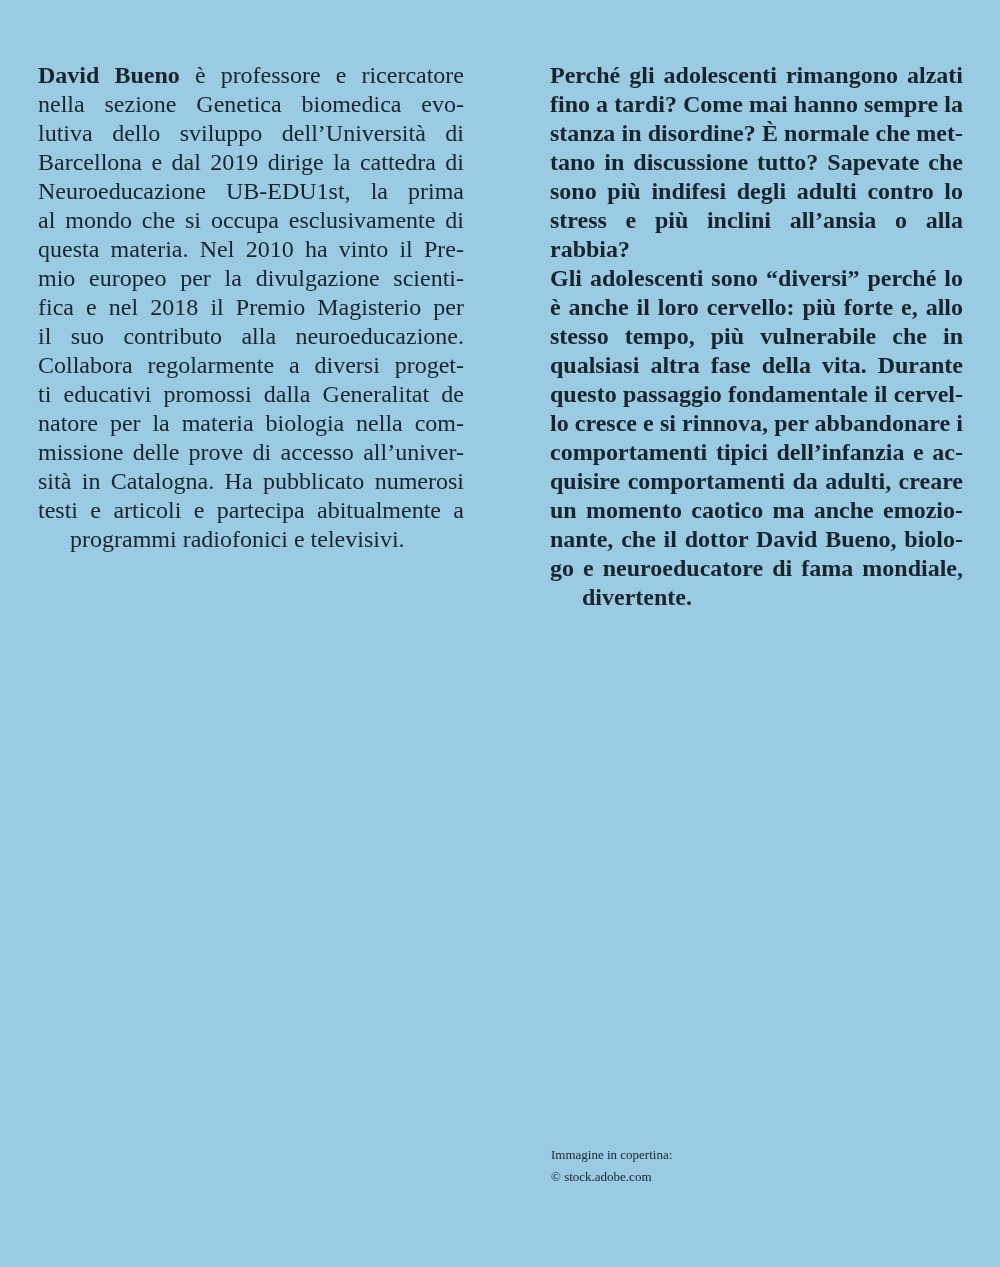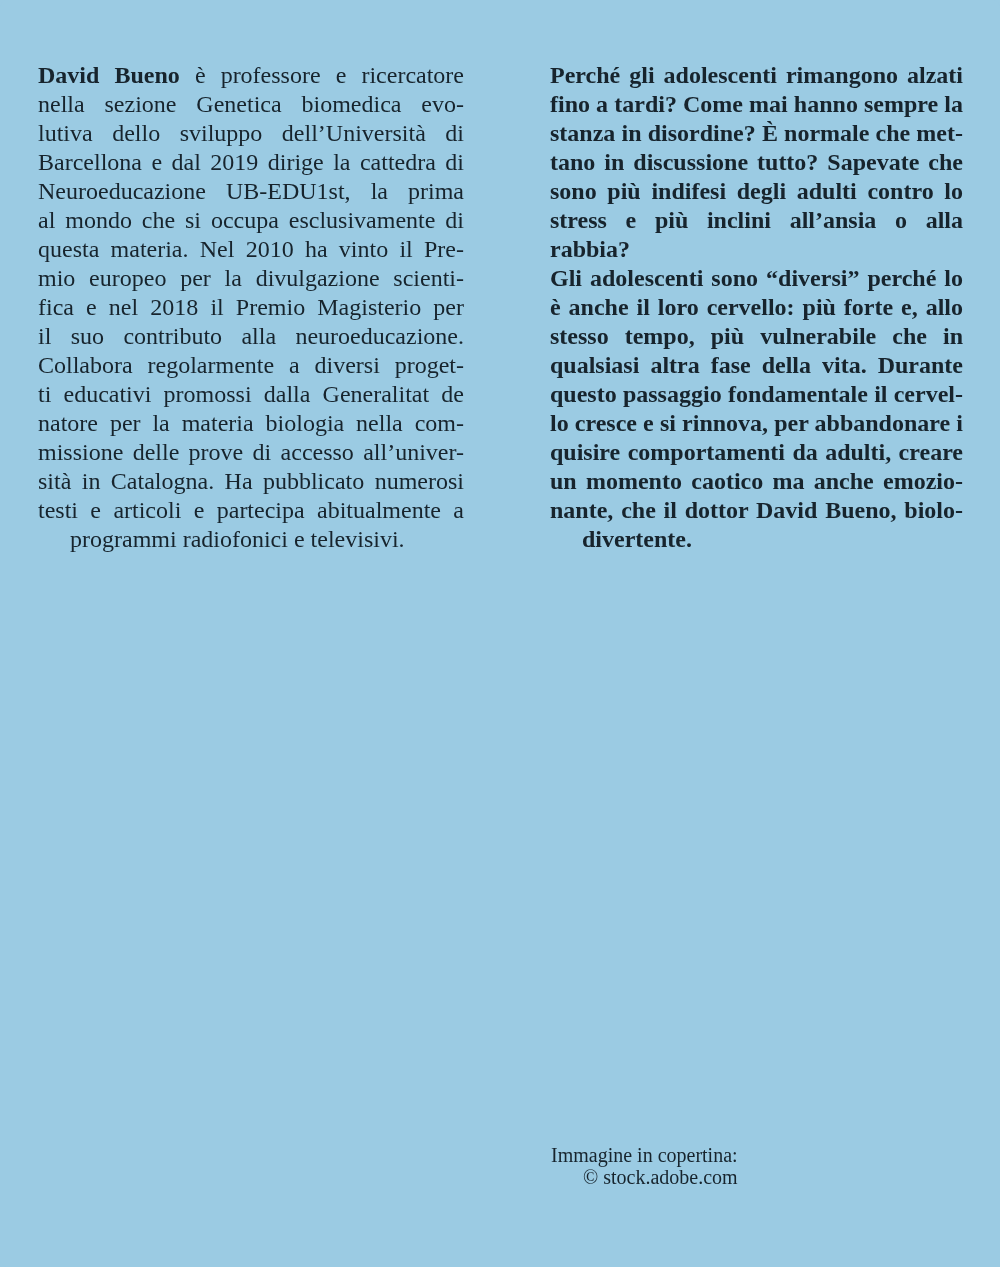--- a/index.html
+++ b/index.html
@@ -37,23 +37,23 @@
     white-space: normal;
   }
   .line.last { text-align-last: left; margin-left: 32px; }
   .line strong { font-weight: bold; }
   .credit {
     position: absolute;
     left: 551px;
     top: 1144px;
   }
   .credit-line {
-    font-size: 20px;
+    font-size: 13px;
     line-height: 22px;
-    text-align: right;
+    text-align: left;
   }
 </style>
 </head>
 <body>
 
 <div class="page">
 
   <div class="column left" id="author-bio-column">
       <div class="line"><strong>David Bueno</strong> è professore e ricercatore</div>
       <div class="line">nella sezione Genetica biomedica evo-</div>
@@ -80,23 +80,25 @@
       <div class="line">stanza in disordine? È normale che met-</div>
       <div class="line">tano in discussione tutto? Sapevate che</div>
       <div class="line">sono più indifesi degli adulti contro lo</div>
       <div class="line">stress e più inclini all’ansia o alla rabbia?</div>
       <div class="line">Gli adolescenti sono “diversi” perché lo</div>
       <div class="line">è anche il loro cervello: più forte e, allo</div>
       <div class="line">stesso tempo, più vulnerabile che in</div>
       <div class="line">qualsiasi altra fase della vita. Durante</div>
       <div class="line">questo passaggio fondamentale il cervel-</div>
       <div class="line">lo cresce e si rinnova, per abbandonare i</div>
+      <div class="line">comportamenti tipici dell’infanzia e ac-</div>
       <div class="line">quisire comportamenti da adulti, creare</div>
       <div class="line">un momento caotico ma anche emozio-</div>
       <div class="line">nante, che il dottor David Bueno, biolo-</div>
+      <div class="line">go e neuroeducatore di fama mondiale,</div>
       <div class="line last">divertente.</div>
     </div>
 
   <div class="credit">
     <div class="credit-line">Immagine in copertina:</div>
     <div class="credit-line">© stock.adobe.com</div>
   </div>
 
 </div>
 

